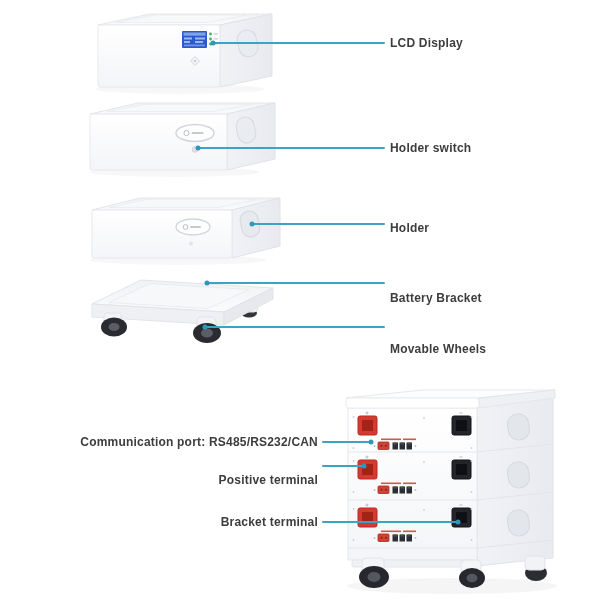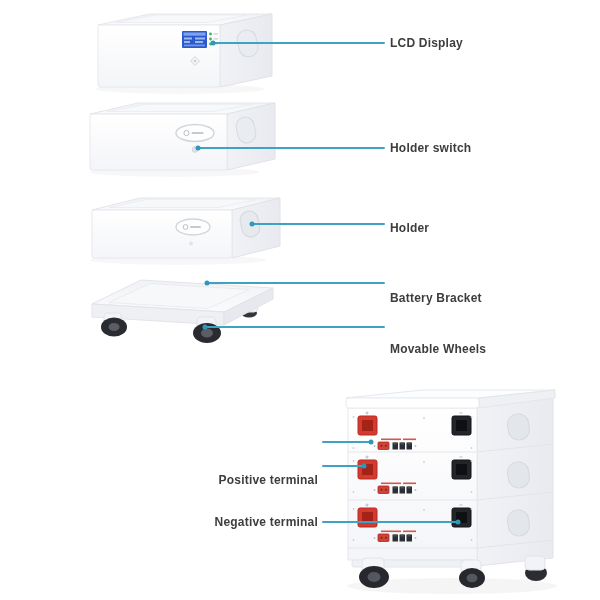--- a/index.html
+++ b/index.html
@@ -281,16 +281,17 @@
 
   <div class="leader" style="left:322px; top:521px; width:137px;"></div>
   <div class="dot" style="left:458px; top:522px;"></div>
 
   <span class="label" style="left:390px; top:35px;">LCD Display</span>
   <span class="label" style="left:390px; top:140px;">Holder switch</span>
   <span class="label" style="left:390px; top:220px;">Holder</span>
   <span class="label" style="left:390px; top:290px;">Battery Bracket</span>
   <span class="label" style="left:390px; top:319px;margin-top:22px;">Movable Wheels</span>
 
+  <span class="label right" style="right:282px; top:434px;">Communication port: RS485/RS232/CAN</span>
   <span class="label right" style="right:282px; top:472px;">Positive terminal</span>
-  <span class="label right" style="right:282px; top:514px;">Negative terminal</span>
+  <span class="label right" style="right:282px; top:514px;">Bracket terminal</span>
 
 </div>
 
 </body></html>

